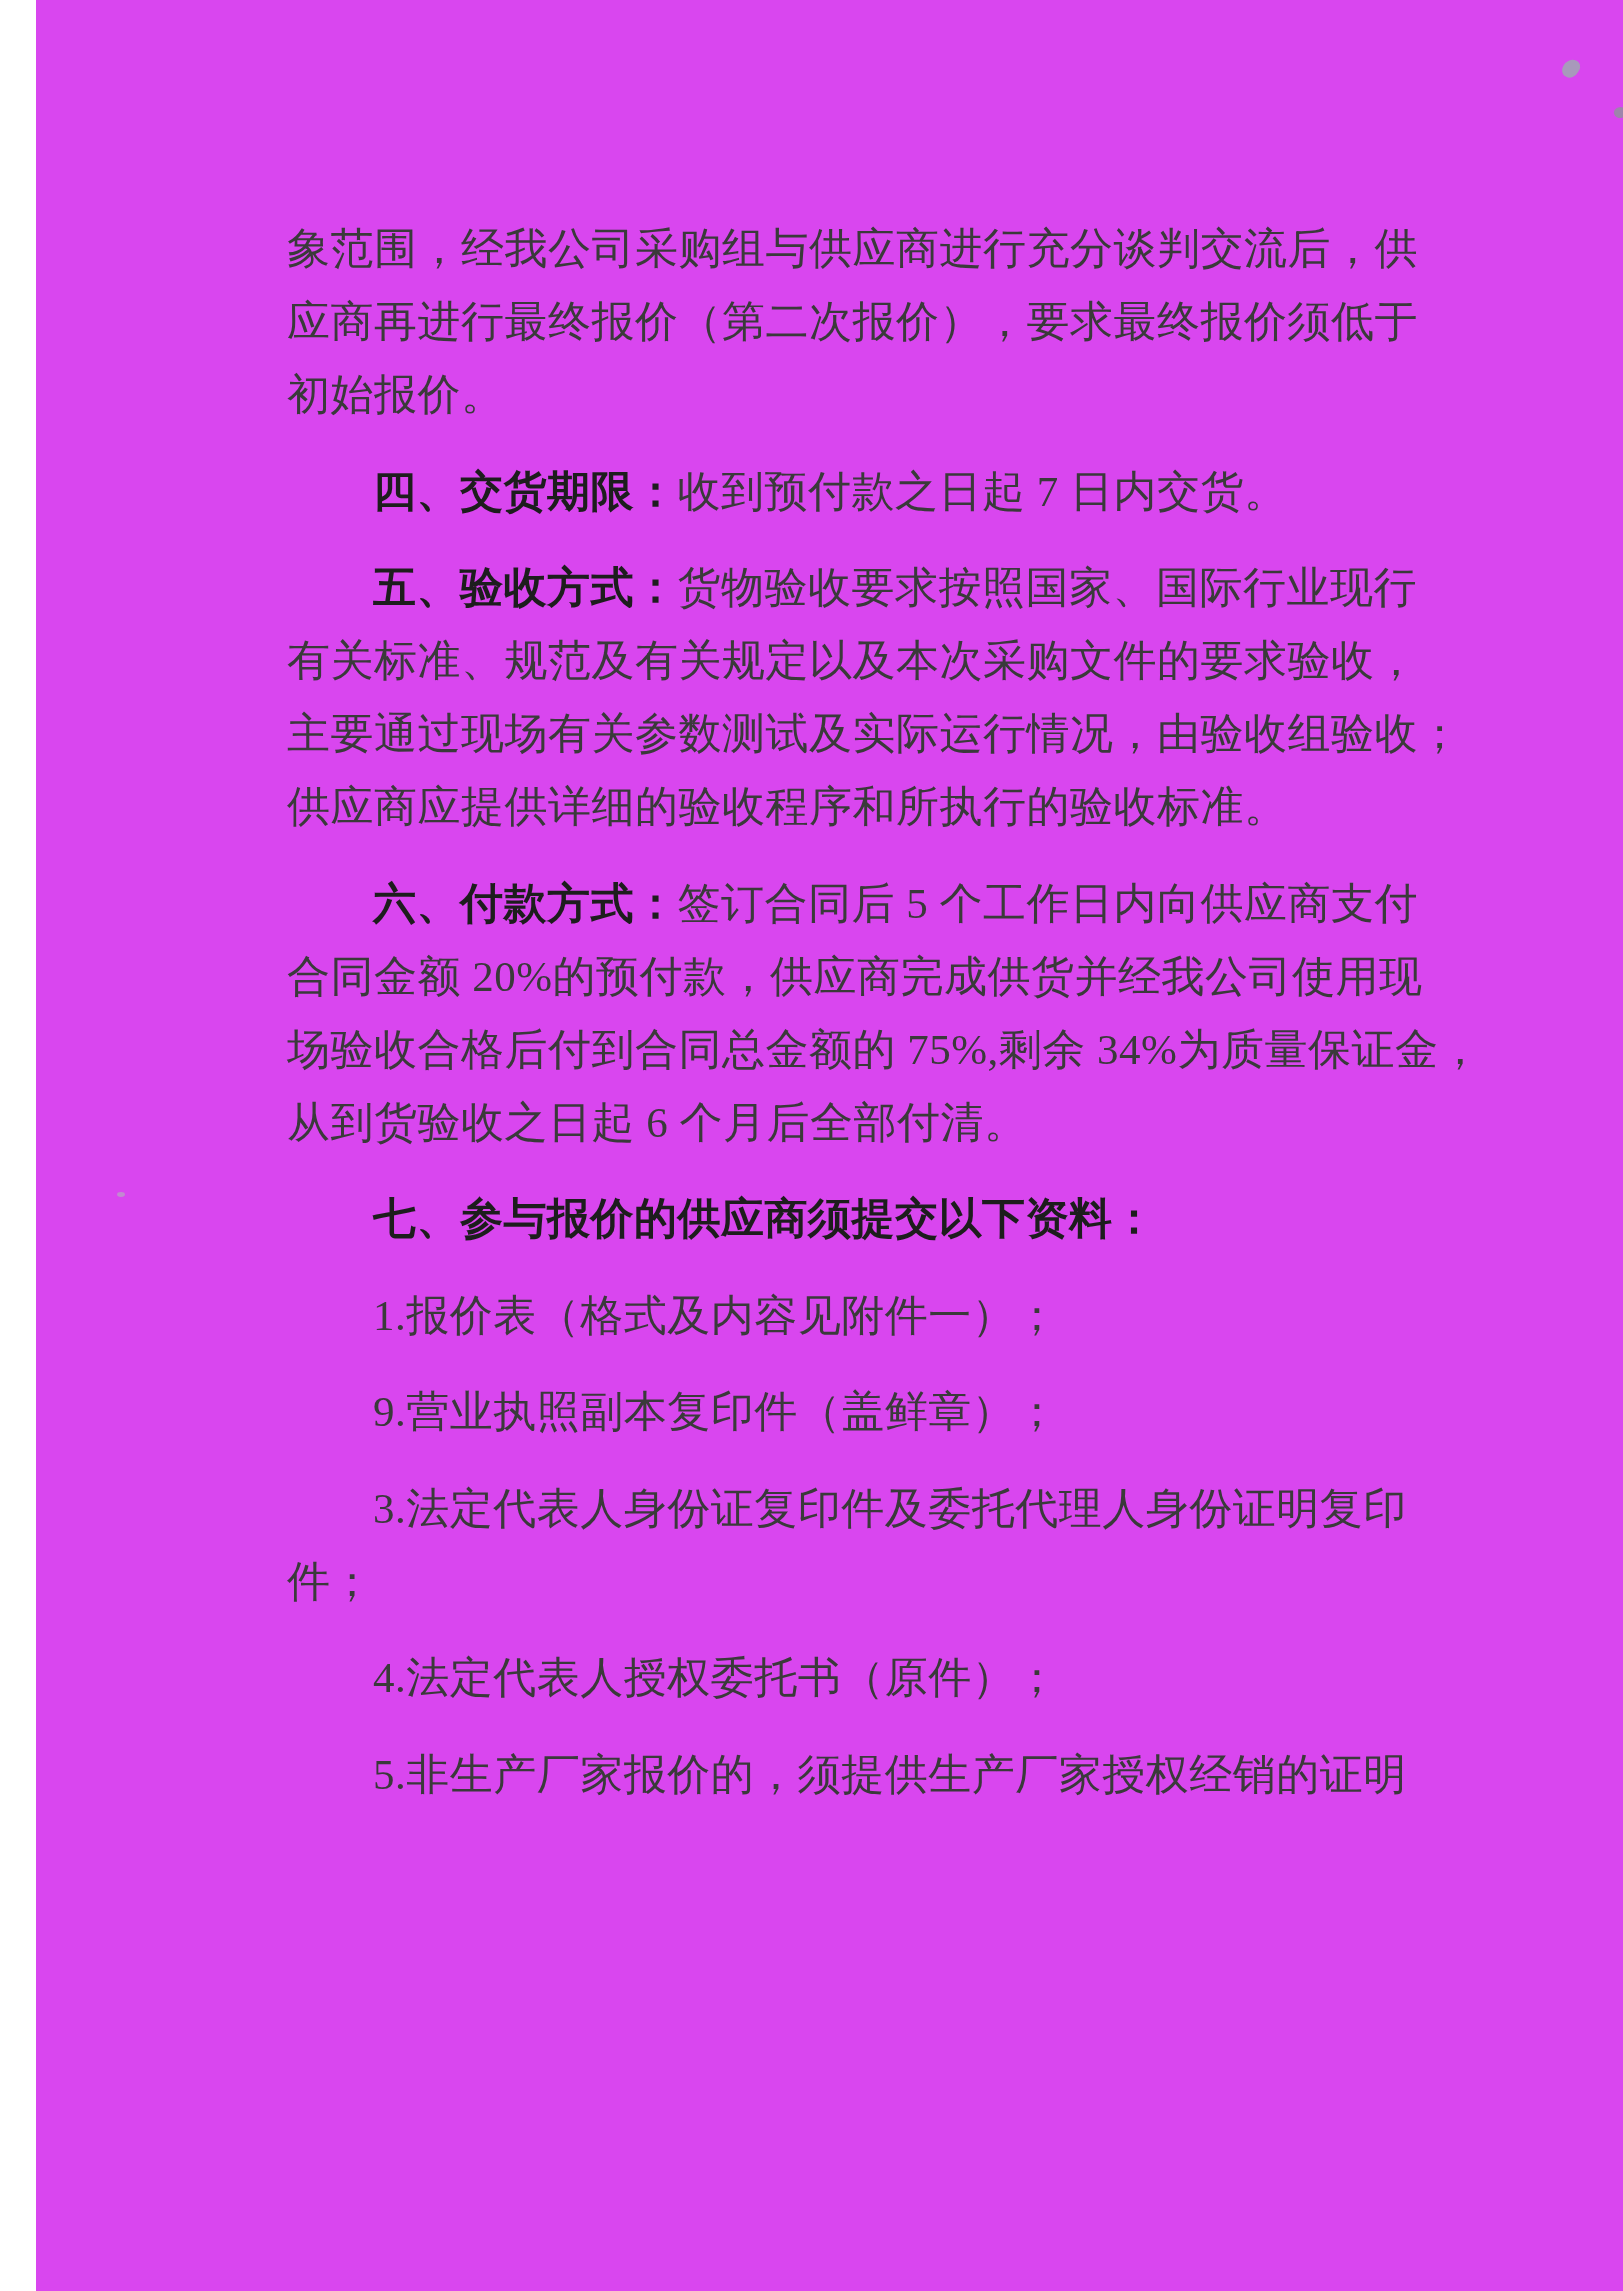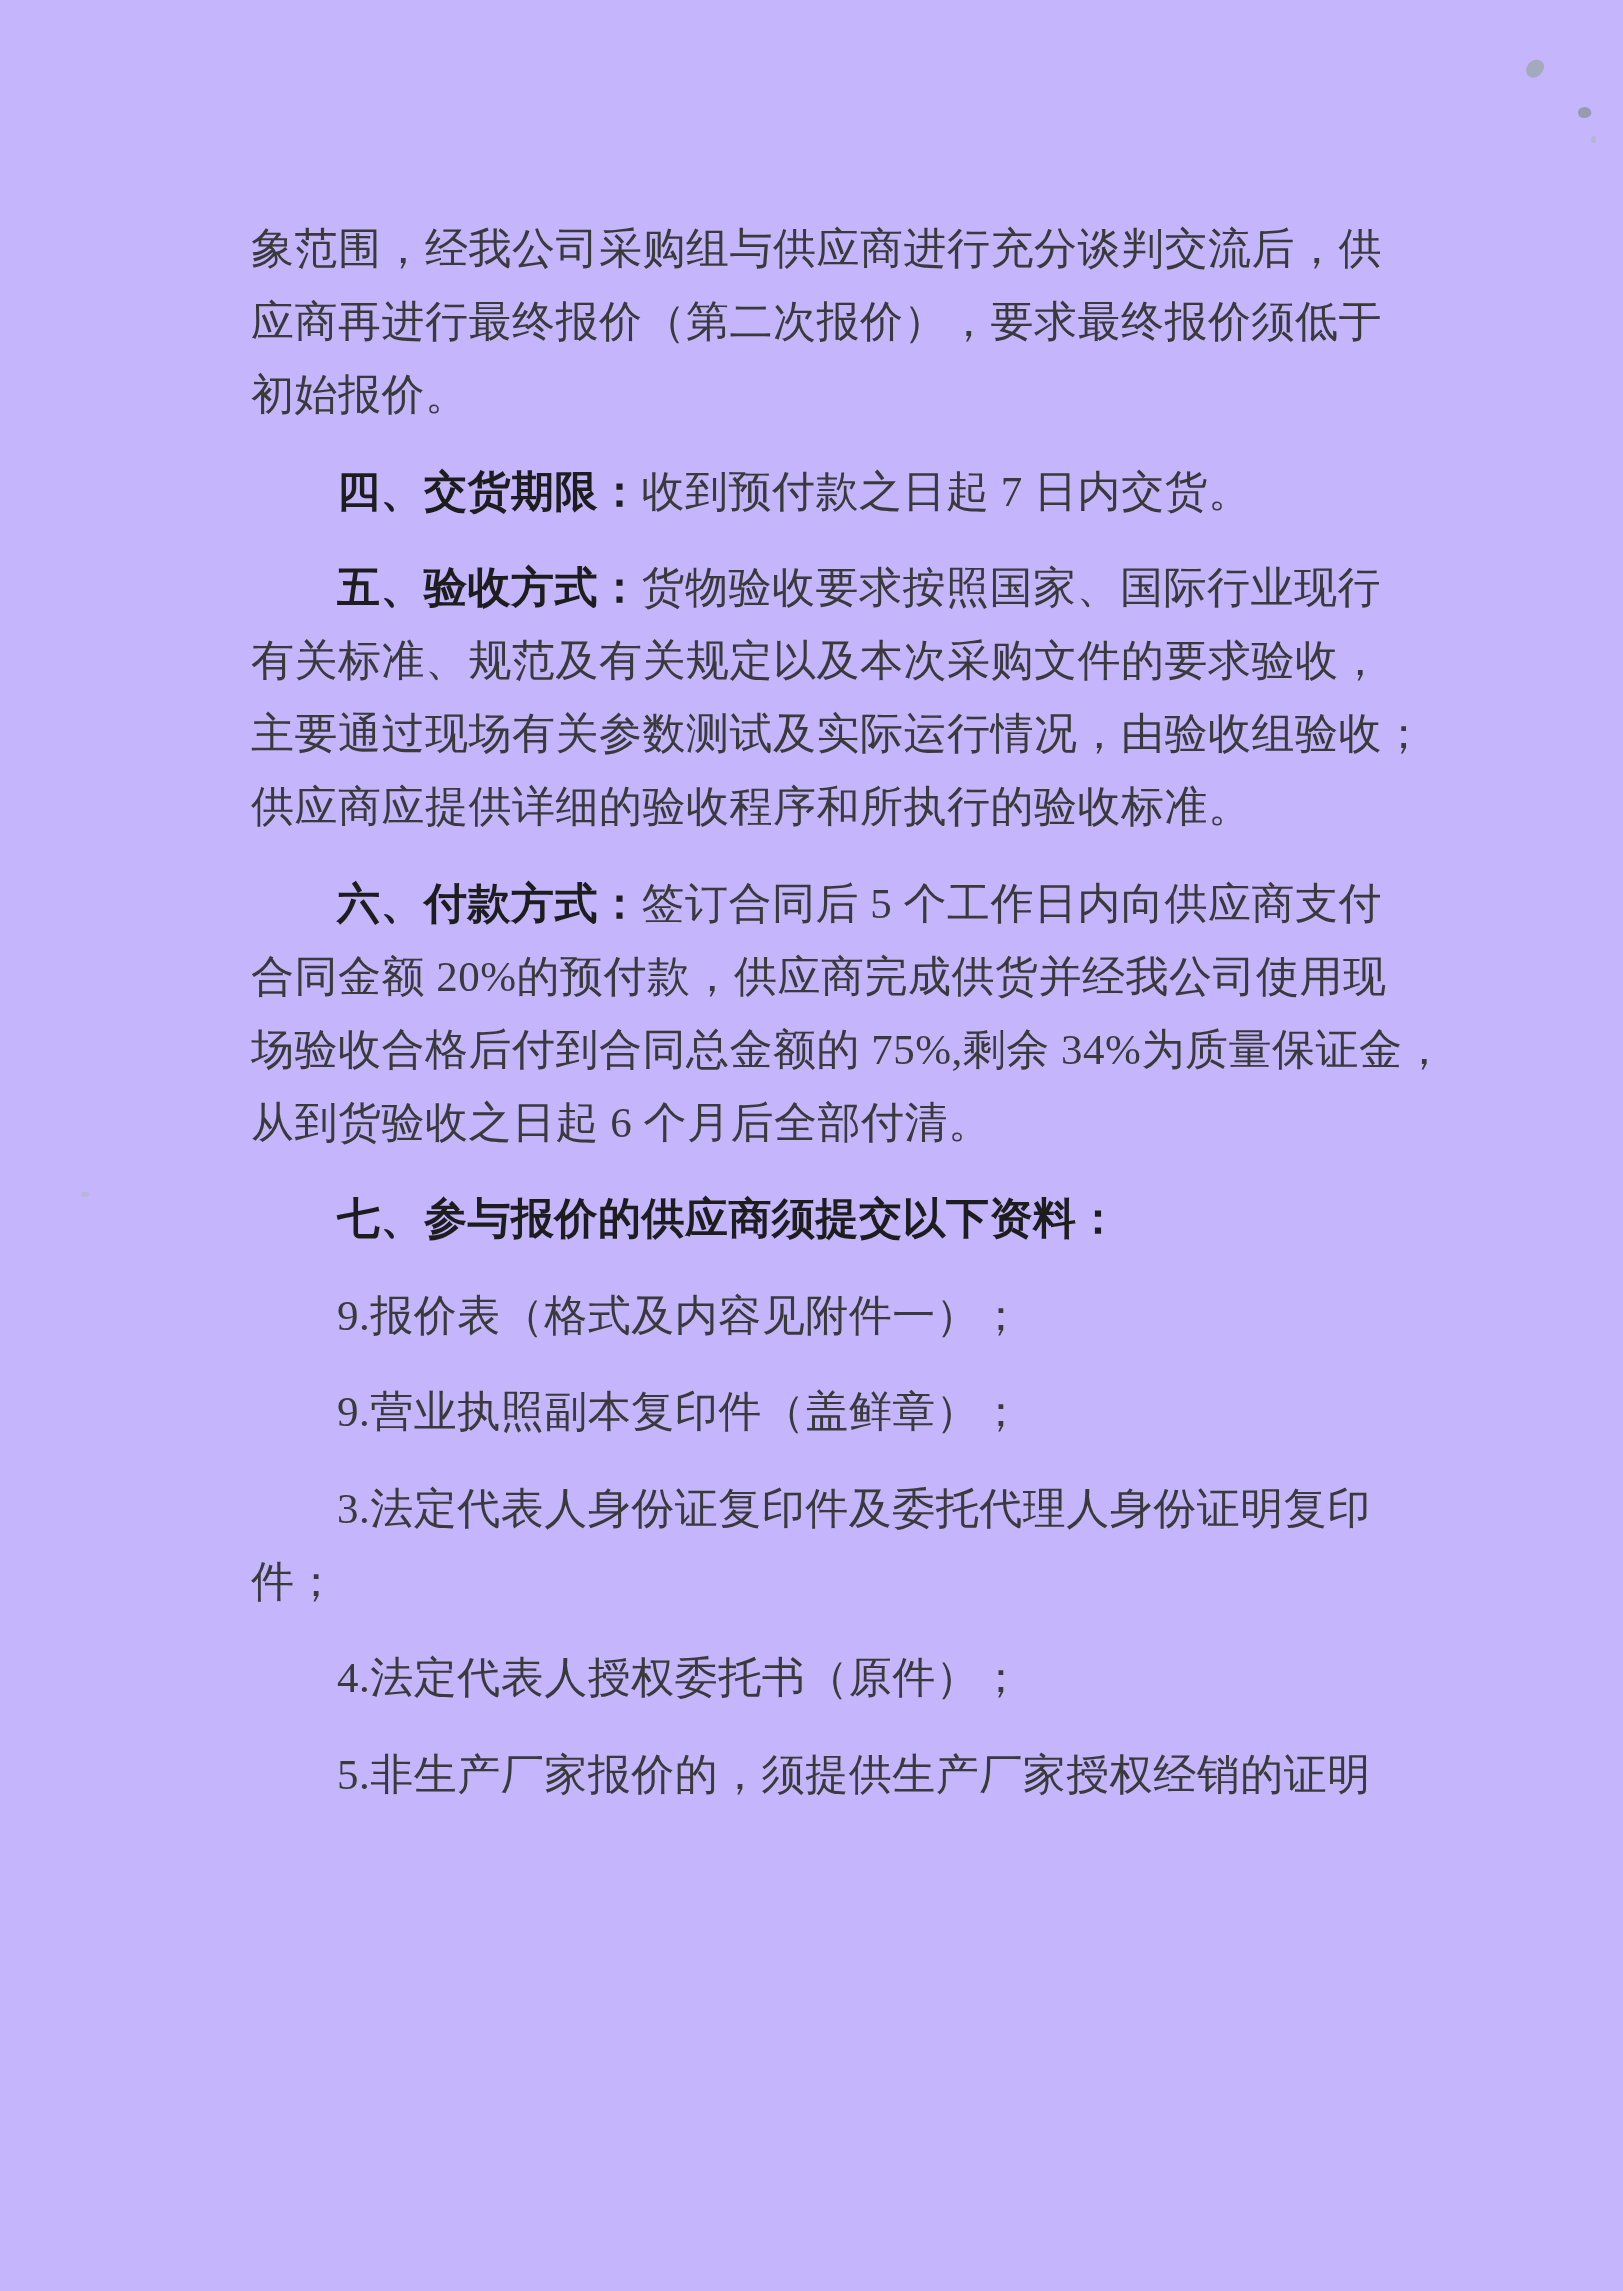--- a/index.html
+++ b/index.html
@@ -70,21 +70,21 @@
   .speck-2 {
     left: 81px; top: 1192px;
     width: 7.8px; height: 4.9px;
     border-radius: 50%;
     opacity: 0.6;
   }
 </style>
 </head>
 <body>
 
-<div class="page" style="background: #c4b5fd;">
+<div class="page" style="background: #d946ef; margin-left: 36px;">
   <div class="doc" id="doc" style="color: rgb(58, 58, 58);">
       <div class="block">
         <div class="line"><span>象范围，经我公司采购组与供应商进行充分谈判交流后，供</span></div>
         <div class="line"><span>应商再进行最终报价（第二次报价），要求最终报价须低于</span></div>
         <div class="line"><span>初始报价。</span></div>
       </div>
       <div class="block">
         <div class="line indent"><span class="lead" style="color: rgb(29, 29, 29);">四、交货期限：</span><span>收到预付款之日起 7 日内交货。</span></div>
       </div>
       <div class="block">
@@ -96,21 +96,21 @@
       <div class="block">
         <div class="line indent"><span class="lead" style="color: rgb(29, 29, 29);">六、付款方式：</span><span>签订合同后 5 个工作日内向供应商支付</span></div>
         <div class="line"><span>合同金额 20%的预付款，供应商完成供货并经我公司使用现</span></div>
         <div class="line"><span>场验收合格后付到合同总金额的 75%,剩余 34%为质量保证金，</span></div>
         <div class="line"><span>从到货验收之日起 6 个月后全部付清。</span></div>
       </div>
       <div class="block">
         <div class="line indent"><span class="lead" style="color: rgb(29, 29, 29);">七、参与报价的供应商须提交以下资料：</span><span></span></div>
       </div>
       <div class="block">
-        <div class="line indent"><span>9.报价表（格式及内容见附件一）；</span></div>
+        <div class="line indent"><span>1.报价表（格式及内容见附件一）；</span></div>
       </div>
       <div class="block">
         <div class="line indent"><span>9.营业执照副本复印件（盖鲜章）；</span></div>
       </div>
       <div class="block">
         <div class="line indent"><span>3.法定代表人身份证复印件及委托代理人身份证明复印</span></div>
         <div class="line"><span>件；</span></div>
       </div>
       <div class="block">
         <div class="line indent"><span>4.法定代表人授权委托书（原件）；</span></div>

